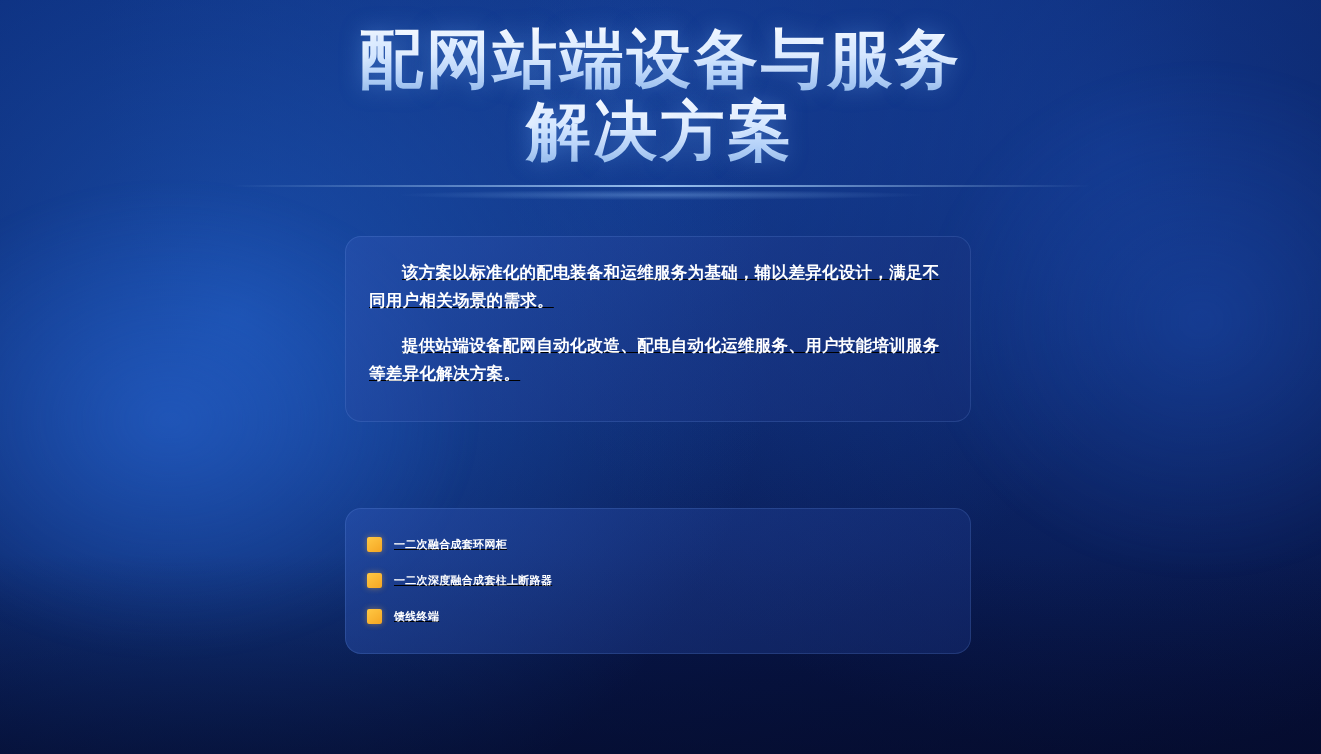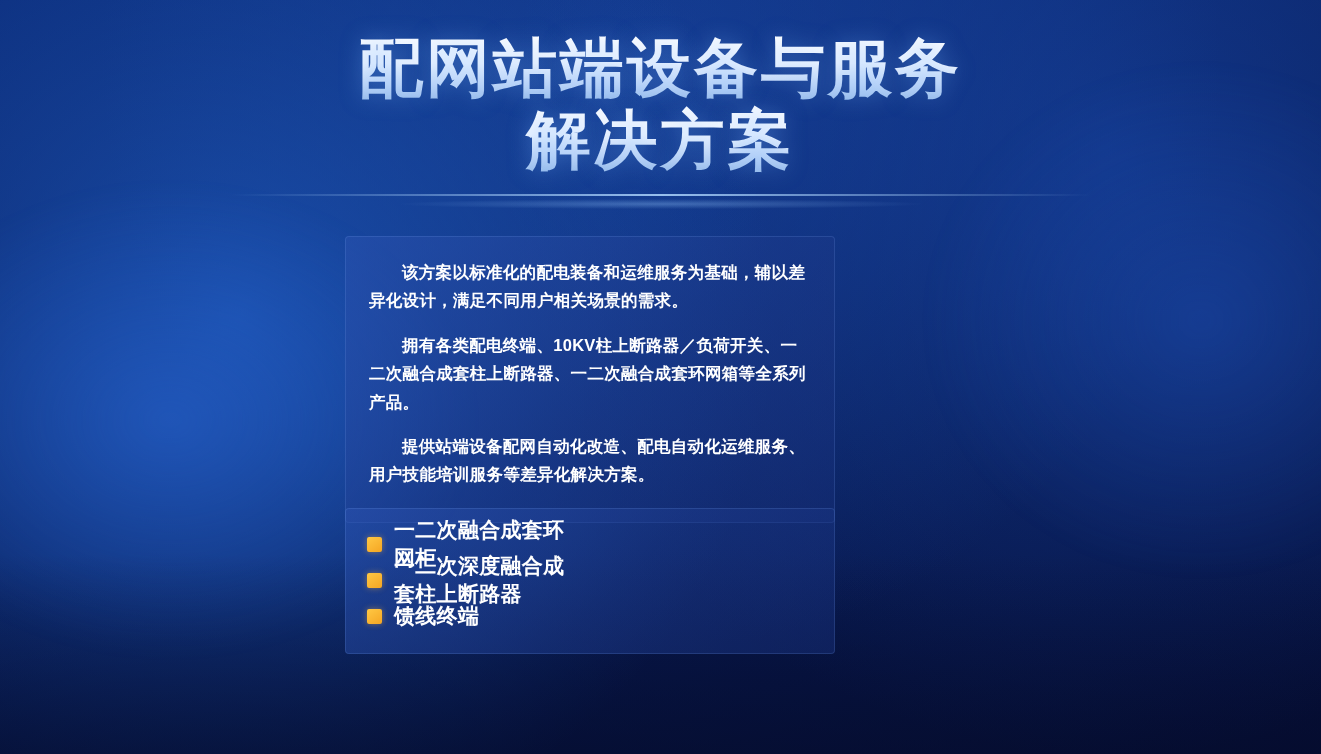--- a/index.html
+++ b/index.html
@@ -43,21 +43,21 @@
     width: 560px;
     height: 520px;
     background: radial-gradient(ellipse at center, rgba(36,92,205,0.35) 0%, rgba(36,92,205,0) 70%);
     filter: blur(6px);
   }
 
   
   .title-wrap {
     position: relative;
     z-index: 3;
-    padding-top: 33px;
+    padding-top: 24px;
     text-align: center;
   }
   .title-line {
     font-family: "Liberation Serif", serif;
     font-weight: bold;
     font-size: 64px;
     line-height: 1.12;
     letter-spacing: 3px;
     background: linear-gradient(to bottom, #ffffff 0%, #f2f7ff 42%, #c2d8f7 72%, #8fb6e8 100%);
     -webkit-background-clip: text;
@@ -76,24 +76,25 @@
     width: 520px;
     height: 10px;
     background: radial-gradient(ellipse at center, rgba(150,200,255,0.35) 0%, rgba(150,200,255,0) 72%);
   }
 
   
   .panel {
     position: absolute;
     z-index: 3;
     left: 345px;
-    width: 490px;
-    border-radius: 4px;
+    width: 626px;
+    border-radius: 16px;
     background: linear-gradient(135deg, rgba(42,82,176,0.55) 0%, rgba(28,58,140,0.52) 55%, rgba(22,46,120,0.5) 100%);
     box-shadow: inset 0 0 0 1px rgba(120,165,245,0.18);
+    text-decoration: underline;
   }
   .panel-desc {
     top: 236px;
     padding: 22px 24px 24px 24px;
     box-sizing: border-box;
   }
   .para {
     color: #ffffff;
     font-size: 16.5px;
     line-height: 1.72;
@@ -117,21 +118,21 @@
   }
   .list-col {
     display: flex;
     flex-direction: column;
   }
   .list-item {
     display: flex;
     align-items: center;
     height: 36px;
     color: #ffffff;
-    font-size: 21px;
+    font-size: 11px;
     font-weight: bold;
     letter-spacing: 0.3px;
   }
   .bullet {
     width: 15px;
     height: 15px;
     flex: 0 0 auto;
     margin-right: 12px;
     border-radius: 2px;
     background: linear-gradient(145deg, #ffc844 0%, #f5a623 100%);
@@ -147,21 +148,20 @@
 
   <div class="title-wrap">
     <div class="title-line">配网站端设备与服务</div>
     <div class="title-line">解决方案</div>
     <div class="title-divider"></div>
     <div class="title-divider-glow"></div>
   </div>
 
   <div class="panel panel-desc">
     <p class="para">该方案以标准化的配电装备和运维服务为基础，辅以差异化设计，满足不同用户相关场景的需求。</p>
-    <p class="para">拥有各类配电终端、10KV柱上断路器／负荷开关、一二次融合成套柱上断路器、一二次融合成套环网箱等全系列产品。</p>
     <p class="para">提供站端设备配网自动化改造、配电自动化运维服务、用户技能培训服务等差异化解决方案。</p>
   </div>
 
   <div class="panel panel-list">
     <div class="list-grid">
       <div class="list-col">
         <div class="list-item">
           <span class="bullet"></span>
           <span>一二次融合成套环网柜</span>
         </div>

